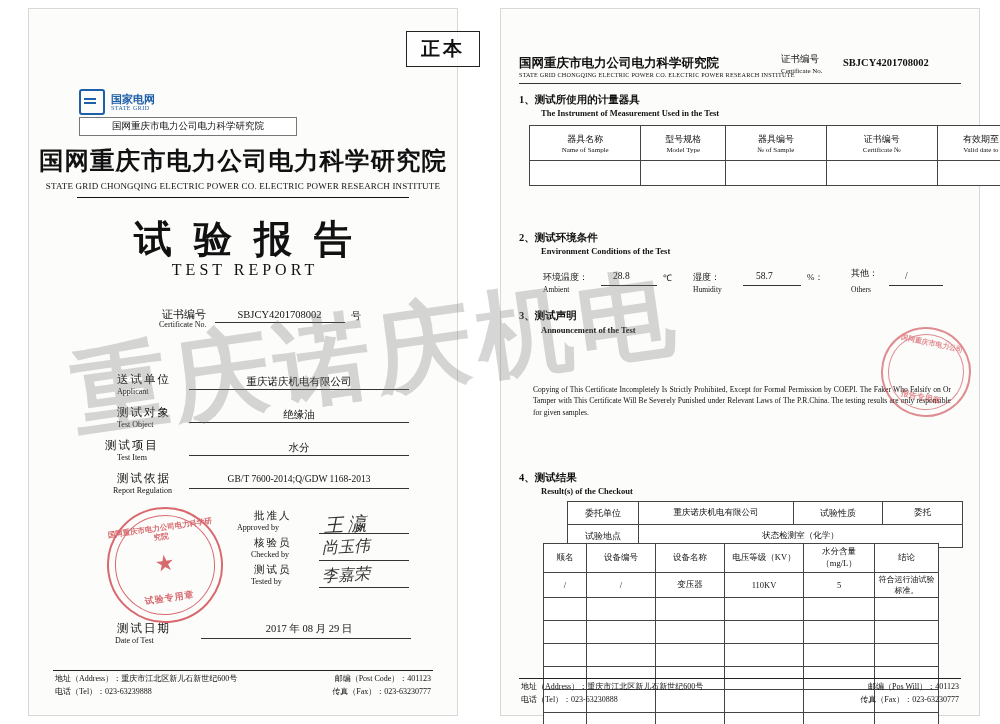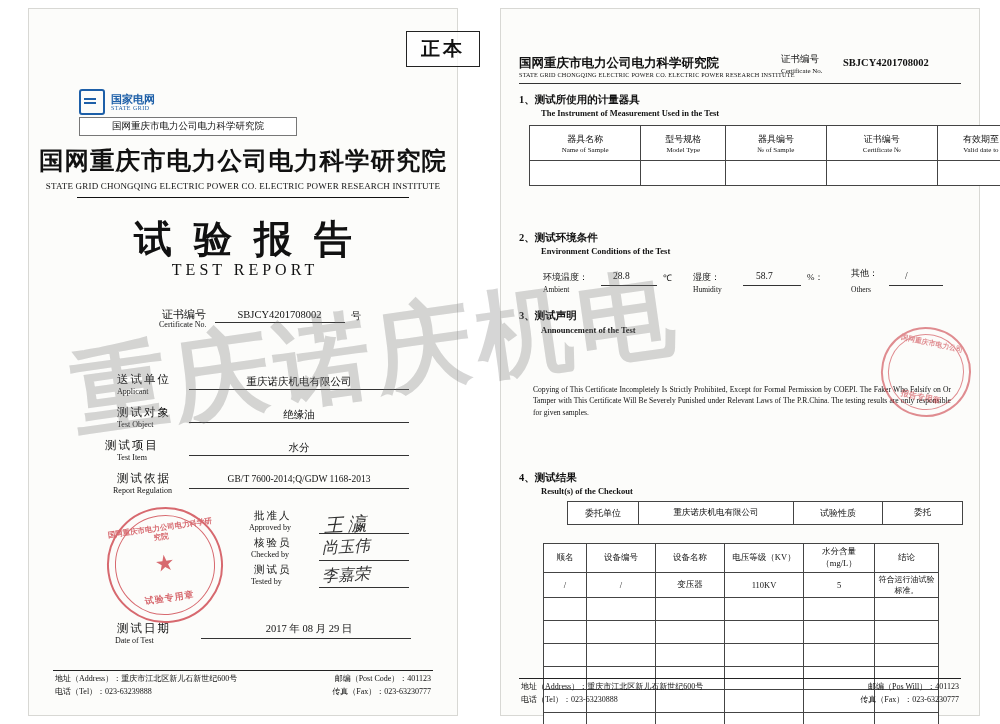--- a/index.html
+++ b/index.html
@@ -251,21 +251,21 @@
   <div class="lf-row lf-lbl-en" style="left:88px; top:444px;">Test Item</div>
   <div class="lf-val" style="left:160px; top:432px; width:220px;">水分</div>
   <div class="lf-line" style="left:160px; top:446px; width:220px;"></div>
 
   <div class="lf-row lf-lbl-cn" style="left:88px; top:462px;">测试依据</div>
   <div class="lf-row lf-lbl-en" style="left:84px; top:477px;">Report Regulation</div>
   <div class="lf-val" style="left:160px; top:465px; width:220px; font-size:9.5px;">GB/T 7600-2014;Q/GDW 1168-2013</div>
   <div class="lf-line" style="left:160px; top:479px; width:220px;"></div>
 
   <div class="lf-row lf-lbl-cn" style="left:225px; top:500px; font-size:10.5px;">批准人</div>
-  <div class="lf-row lf-lbl-en" style="left:220px; top:514px;">Approved by</div>
+  <div class="lf-row lf-lbl-en" style="left:208px; top:514px;">Approved by</div>
   <div class="sig" style="left:295px; top:503px;">王 瀛</div>
   <div class="lf-line" style="left:290px; top:524px; width:90px;"></div>
 
   <div class="lf-row lf-lbl-cn" style="left:225px; top:527px; font-size:10.5px;">核验员</div>
   <div class="lf-row lf-lbl-en" style="left:222px; top:541px;">Checked by</div>
   <div class="sig" style="left:293px; top:528px; font-size:16px;">尚玉伟</div>
   <div class="lf-line" style="left:290px; top:551px; width:90px;"></div>
 
   <div class="lf-row lf-lbl-cn" style="left:225px; top:554px; font-size:10.5px;">测试员</div>
   <div class="lf-row lf-lbl-en" style="left:222px; top:568px;">Tested by</div>
@@ -388,20 +388,24 @@
   <div class="sec-en" style="left:40px; top:477px;">Result(s) of the Checkout</div>
 
   <table class="grid" style="left:26px; top:492px; width:396px;margin-left:40px;">
     <tbody>
       <tr>
         <td style="width:66px; height:20px; font-size:9px;">委托单位</td>
         <td style="width:150px; font-size:8.5px;">重庆诺庆机电有限公司</td>
         <td style="width:84px; font-size:9px;">试验性质</td>
         <td style="font-size:8.5px;">委托</td>
       </tr>
+      <tr>
+        <td style="height:20px; font-size:9px;">试验地点</td>
+        <td colspan="3" style="font-size:8.5px;">状态检测室（化学）</td>
+      </tr>
     </tbody>
   </table>
 
   <table class="grid" style="left:42px; top:534px; width:396px;">
     <thead>
       <tr>
         <th style="width:38px; height:26px;" class="cellv">顺名</th>
         <th style="width:64px;" class="cellv">设备编号</th>
         <th style="width:64px;" class="cellv">设备名称</th>
         <th style="width:74px;" class="cellv">电压等级（KV）</th>

